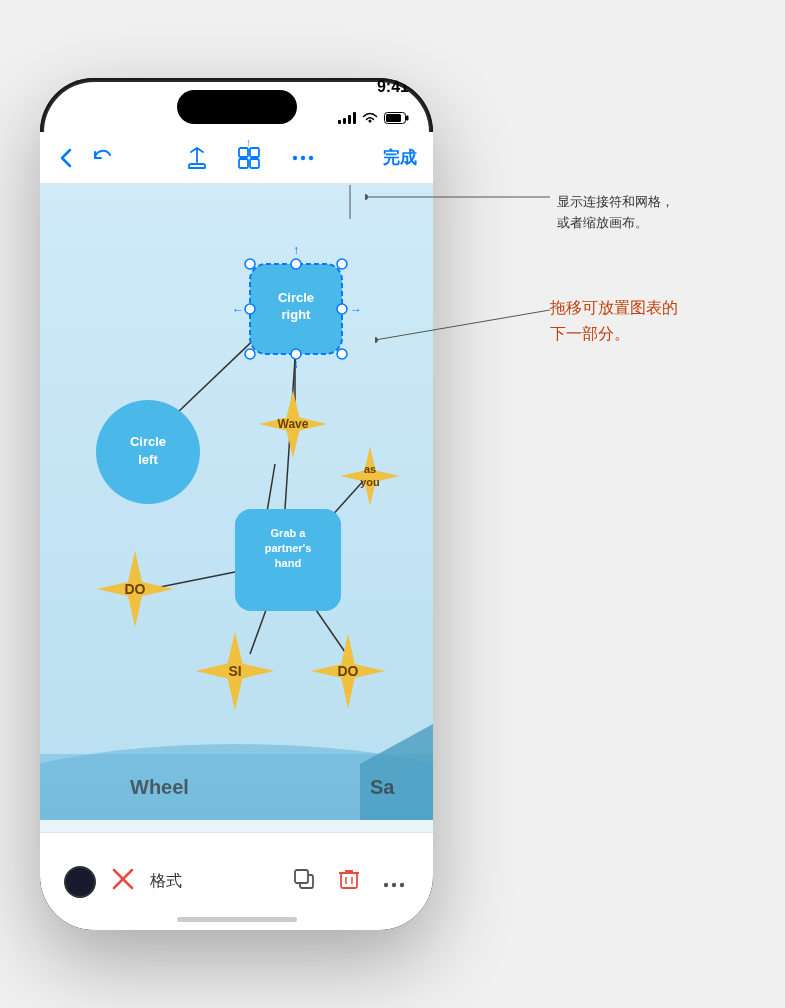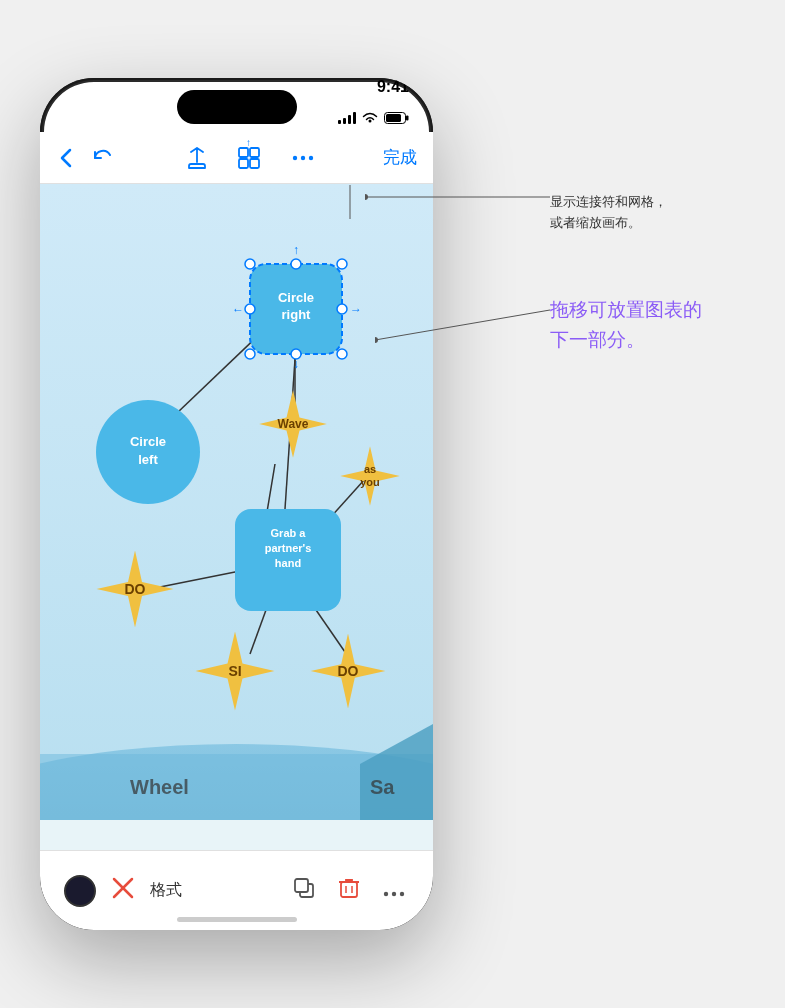--- a/index.html
+++ b/index.html
@@ -98,42 +98,42 @@
       display: flex;
       align-items: center;
       justify-content: center;
       padding: 4px;
       color: #007AFF;
       font-size: 20px;
     }
 
     .done-btn {
       font-size: 17px;
-      font-weight: 400;
+      font-weight: 700;
       color: #007AFF;
       background: none;
       border: none;
       cursor: pointer;
     }
 
     
     .canvas-area {
       position: absolute;
       top: 106px;
       left: 0; right: 0;
       bottom: 80px;
       background: #e8f4f8;
       overflow: hidden;
     }
 
     
     .bottom-toolbar {
       position: absolute;
       bottom: 0; left: 0; right: 0;
-      height: 80px;
+      height: 98px;
       background: #fff;
       border-top: 1px solid #e0e0e0;
       display: flex;
       align-items: center;
       padding: 0 24px;
       gap: 16px;
     }
 
     .bottom-circle {
       width: 32px; height: 32px;
@@ -390,24 +390,24 @@
     </div>
 
     <div class="home-indicator"></div>
   </div>
 
   <div style="position:absolute; left:550px; top:192px;">
     <svg style="position:absolute;left:-185px;top:-20px;" width="185" height="50" viewBox="0 0 185 50">
       <line x1="185" y1="25" x2="0" y2="25" stroke="#555" stroke-width="1"></line>
       <circle cx="0" cy="25" r="3" fill="#555"></circle>
     </svg>
-    <div style="font-size:13px;color:#333;line-height:1.6;white-space:nowrap;">显示连接符和网格，<br>或者缩放画布。</div>
+    <div style="font-size:13px;color:#333;line-height:1.6;white-space:nowrap;margin-left:7px;">显示连接符和网格，<br>或者缩放画布。</div>
   </div>
 
   <div style="position:absolute; left:550px; top:295px;">
     <svg style="position:absolute;left:-175px;top:5px;" width="175" height="50" viewBox="0 0 175 50">
       <line x1="175" y1="10" x2="0" y2="40" stroke="#555" stroke-width="1"></line>
       <circle cx="0" cy="40" r="3" fill="#555"></circle>
     </svg>
-    <div style="font-size:19px;color:#8b5cf6;line-height:1.6;white-space:nowrap;">拖移可放置图表的<br>下一部分。</div>
+    <div style="font-size:16px;color:#c2410c;line-height:1.6;white-space:nowrap;">拖移可放置图表的<br>下一部分。</div>
   </div>
 
 </div>
 
 </body></html>

